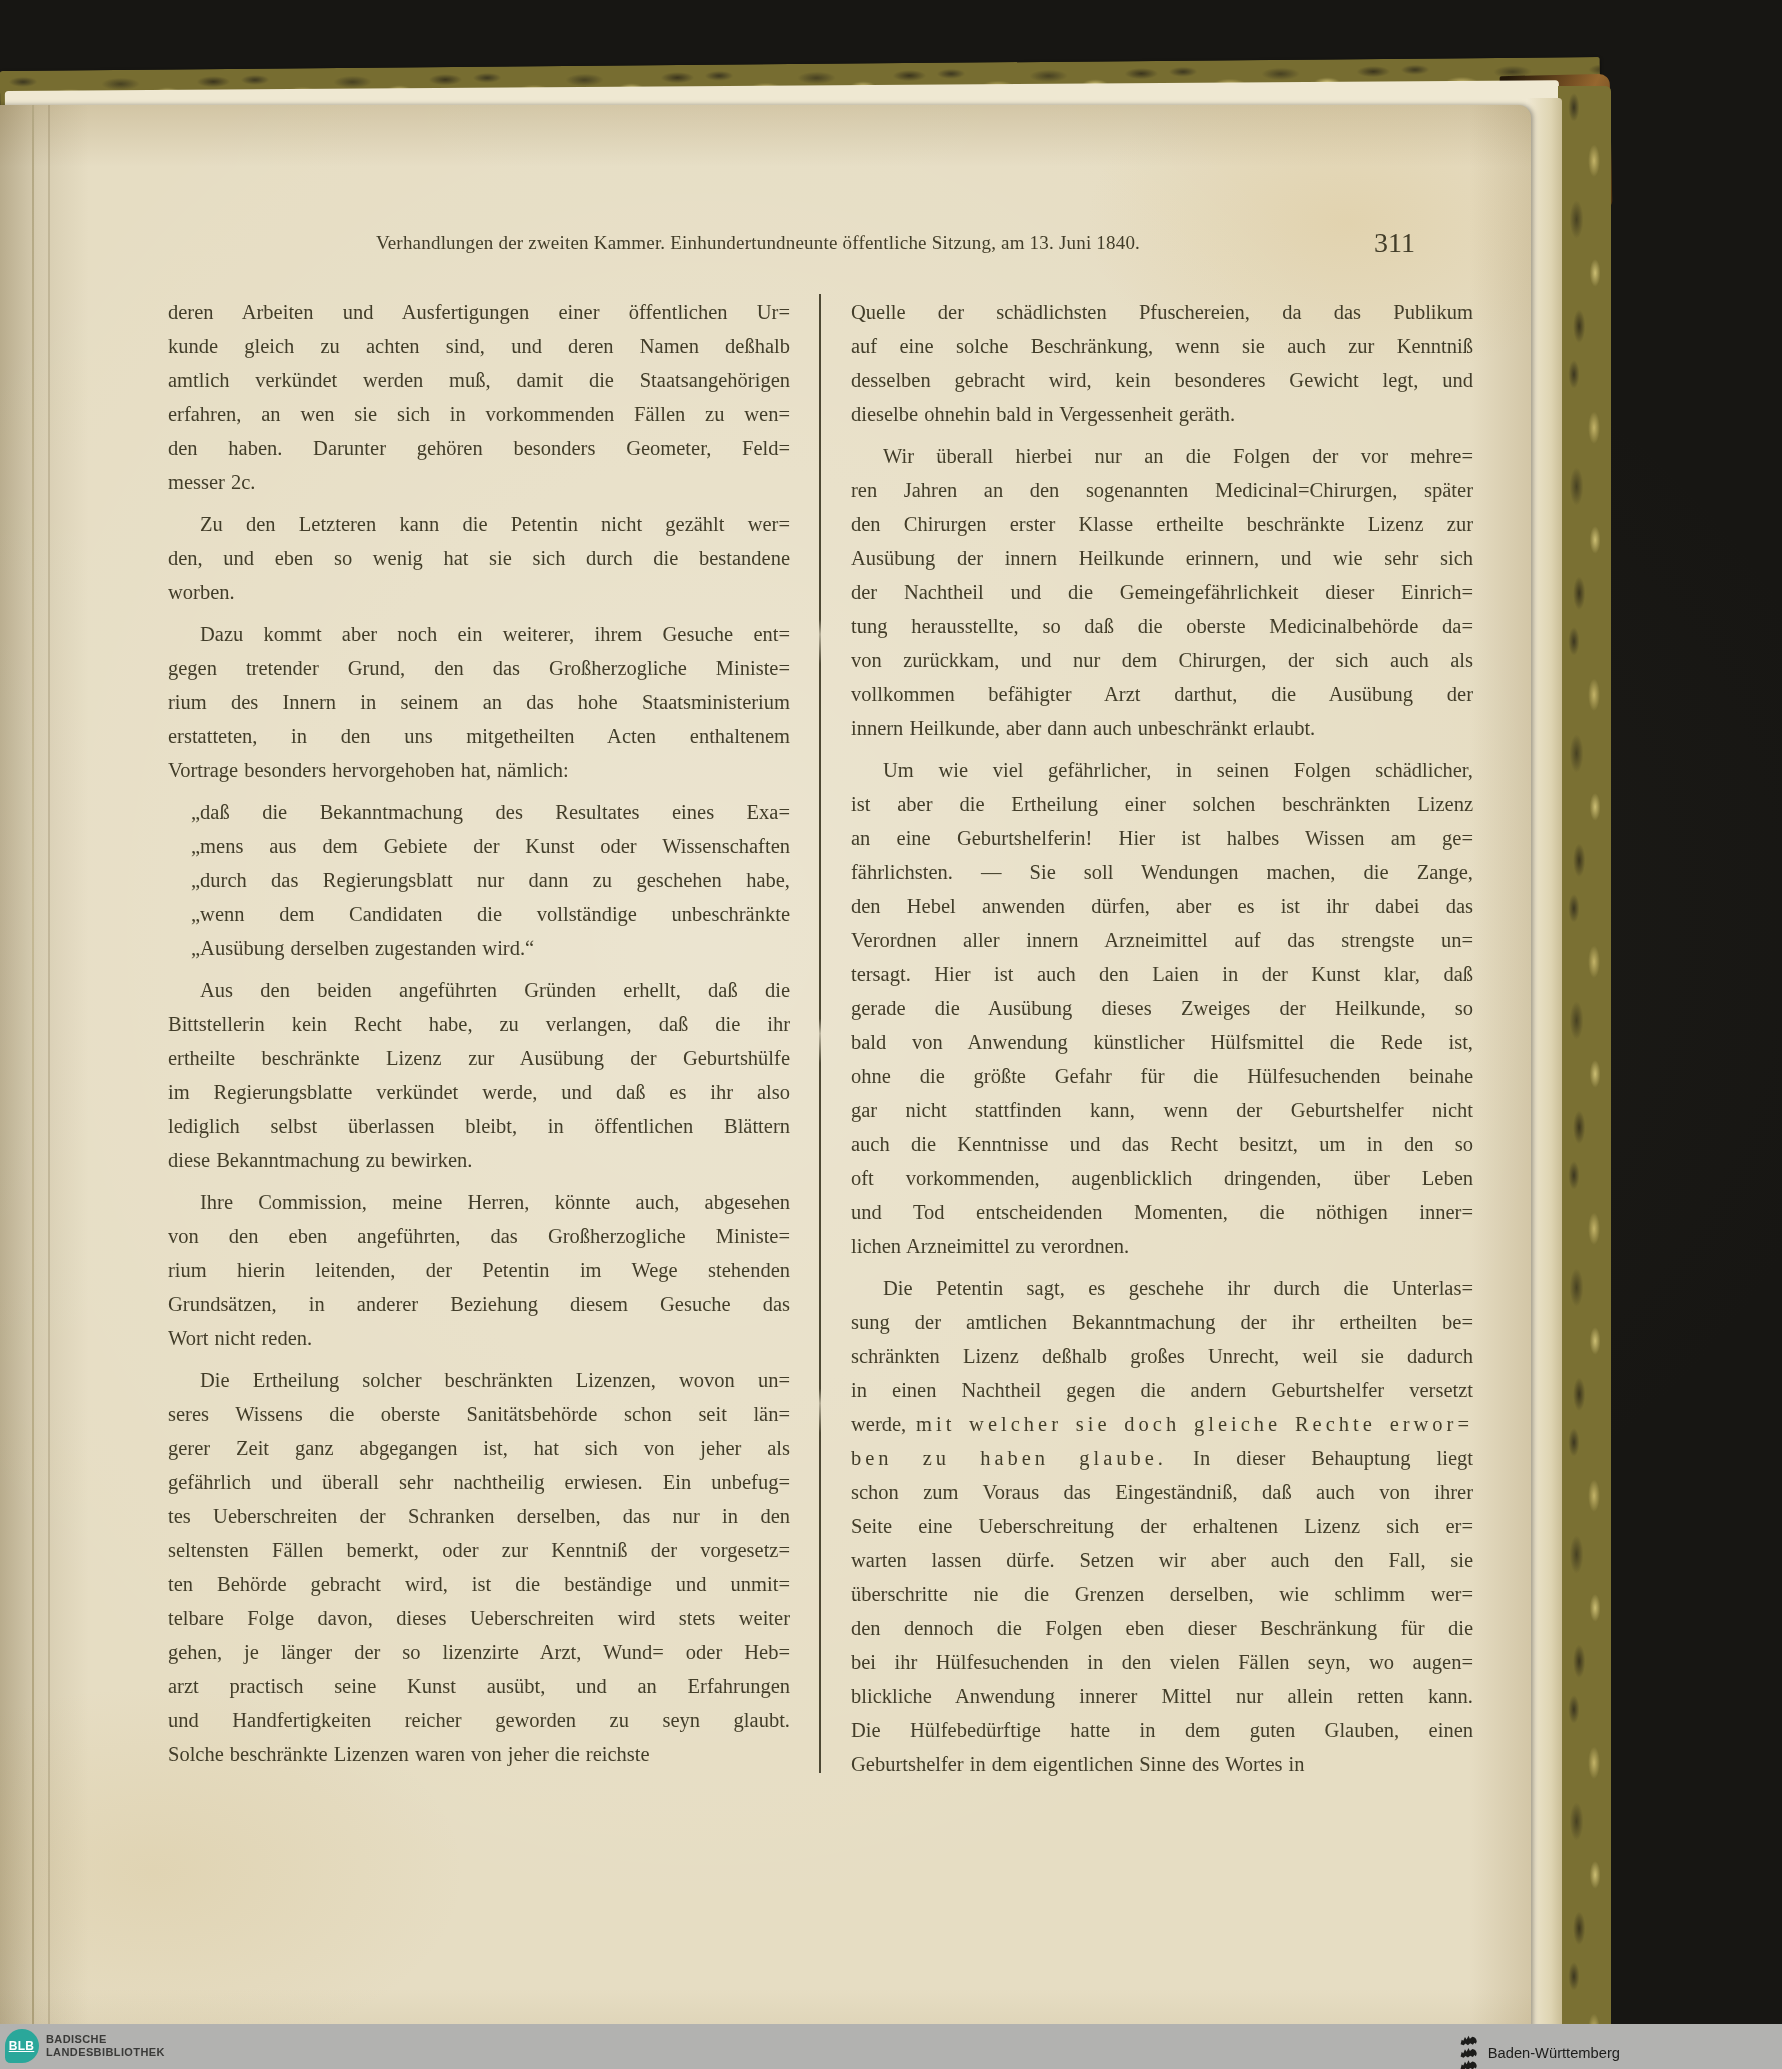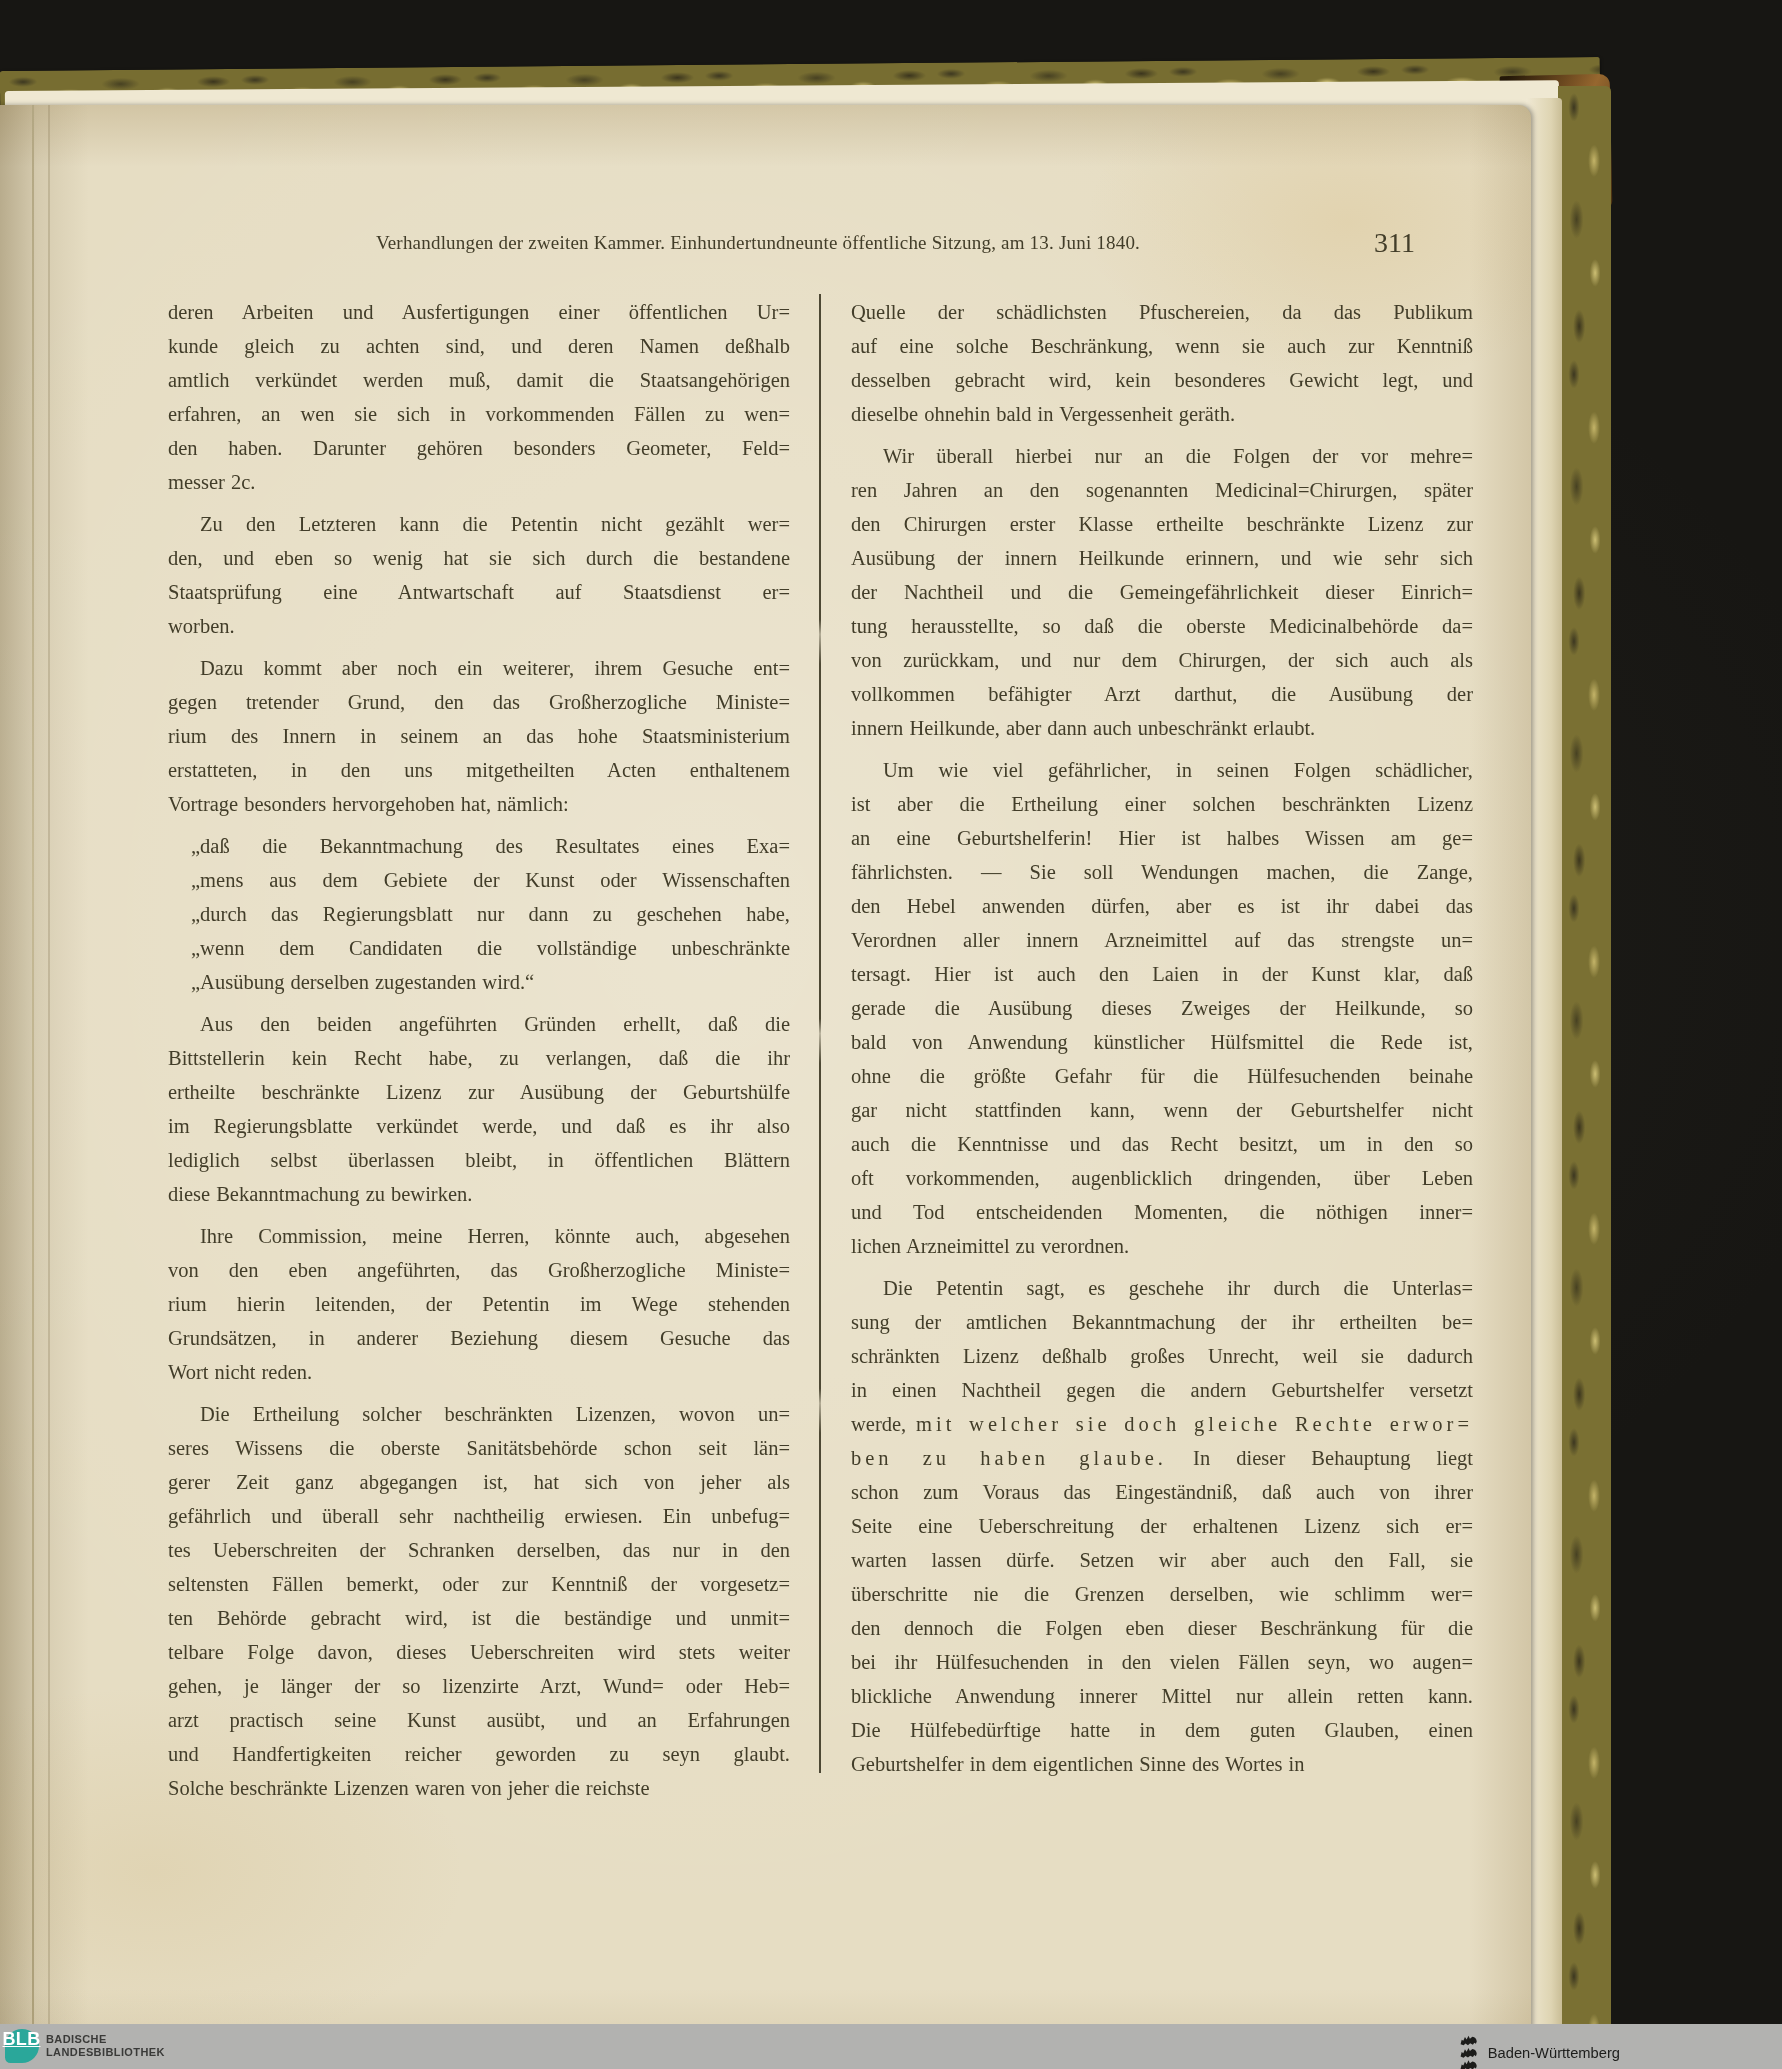--- a/index.html
+++ b/index.html
@@ -101,22 +101,22 @@
   
   .footer{
     position:absolute;left:0;bottom:0;width:1782px;height:45px;
     background:var(--footer-bar,#b2b2b0);
     font-family:"Liberation Sans", sans-serif;
   }
   .blb-logo{
     position:absolute;left:4.5px;top:5.3px;width:34px;height:34px;
     background:var(--blb-teal,#2aa79a);
     border-radius:50% 50% 50% 16%;
-    display:flex;justify-content:center;
-    color:#fff;font-weight:bold;font-size:18px;letter-spacing:0.3px;
+    display:flex;align-items:center;justify-content:center;
+    color:#fff;font-weight:bold;font-size:12px;letter-spacing:0.3px;
     cursor:pointer;
     text-decoration:underline;
   }
   .blb-name{
     position:absolute;left:46px;top:9px;
     font-size:11px;font-weight:bold;color:#3a3a38;
     line-height:13.4px;letter-spacing:0.4px;cursor:pointer;
   }
   .bw-logo{
     position:absolute;right:162px;top:0;height:57px;
@@ -150,21 +150,20 @@
             <div class="line">deren Arbeiten und Ausfertigungen einer öffentlichen Ur=</div>
             <div class="line">kunde gleich zu achten sind, und deren Namen deßhalb</div>
             <div class="line">amtlich verkündet werden muß, damit die Staatsangehörigen</div>
             <div class="line">erfahren, an wen sie sich in vorkommenden Fällen zu wen=</div>
             <div class="line">den haben.  Darunter gehören besonders Geometer, Feld=</div>
             <div class="line last">messer 2c.</div>
           </div>
           <div class="para">
             <div class="line indent">Zu den Letzteren kann die Petentin nicht gezählt wer=</div>
             <div class="line">den, und eben so wenig hat sie sich durch die bestandene</div>
-            <div class="line">Staatsprüfung eine Antwartschaft auf Staatsdienst er=</div>
             <div class="line last">worben.</div>
           </div>
           <div class="para">
             <div class="line indent">Dazu kommt aber noch ein weiterer, ihrem Gesuche ent=</div>
             <div class="line">gegen tretender Grund, den das Großherzogliche Ministe=</div>
             <div class="line">rium des Innern in seinem an das hohe Staatsministerium</div>
             <div class="line">erstatteten, in den uns mitgetheilten Acten enthaltenem</div>
             <div class="line last">Vortrage besonders hervorgehoben hat, nämlich:</div>
           </div>
           <div class="para quote">

